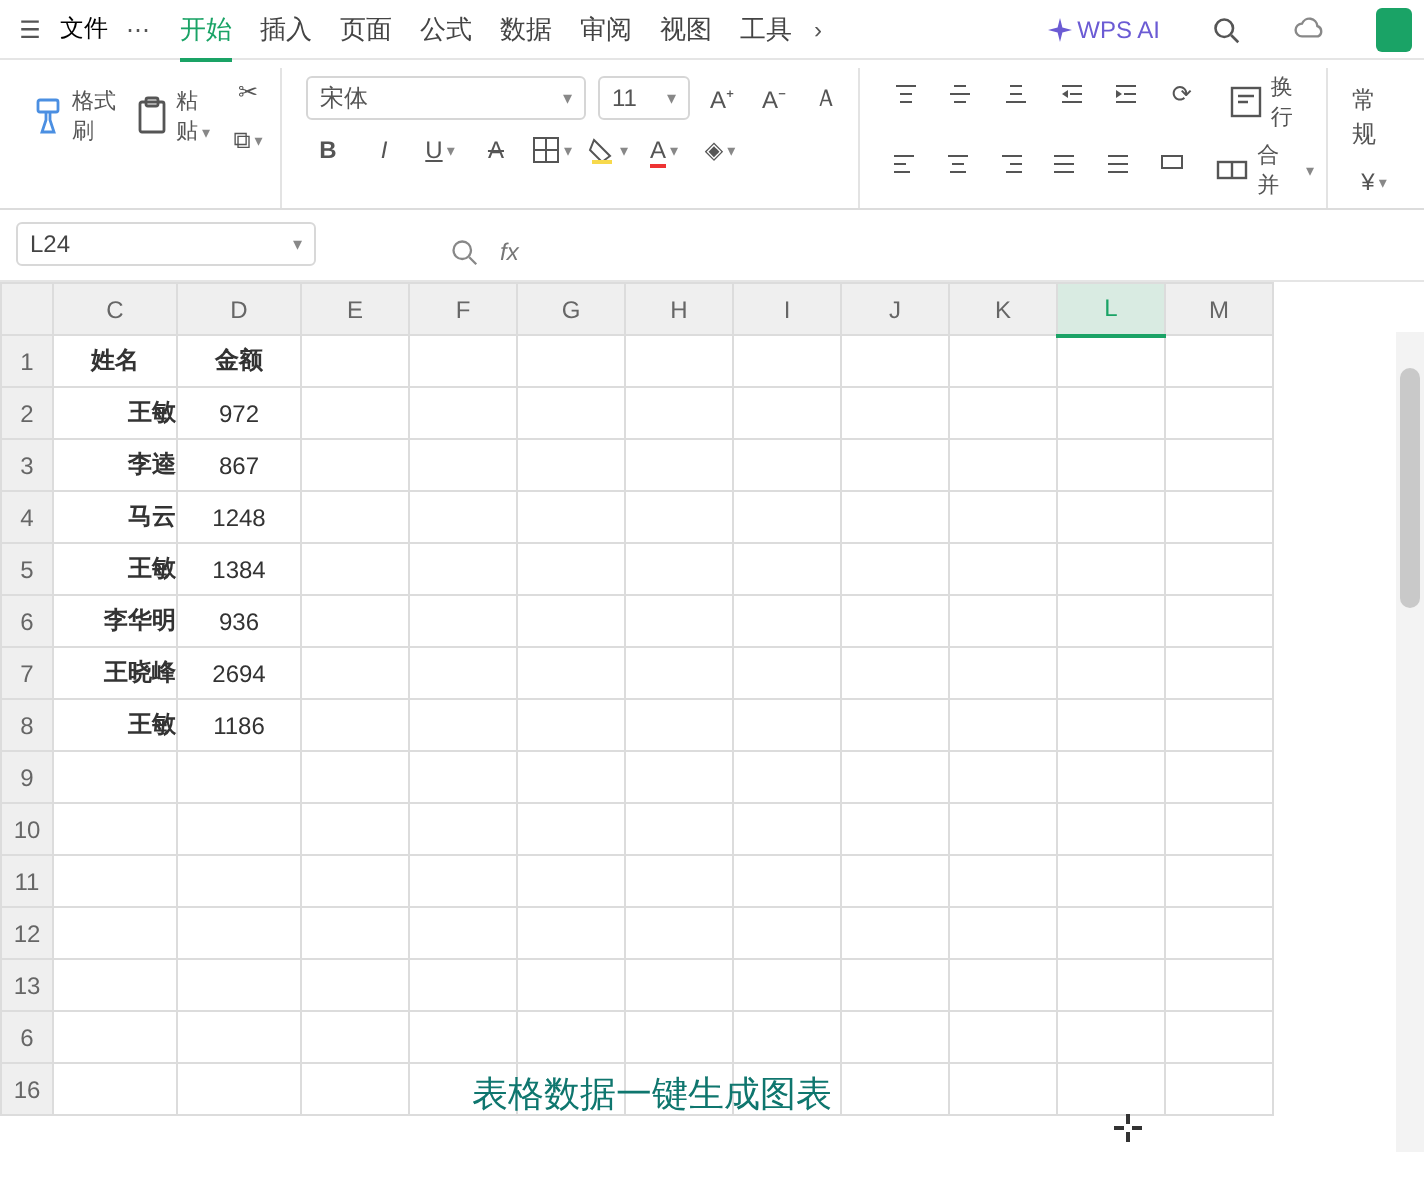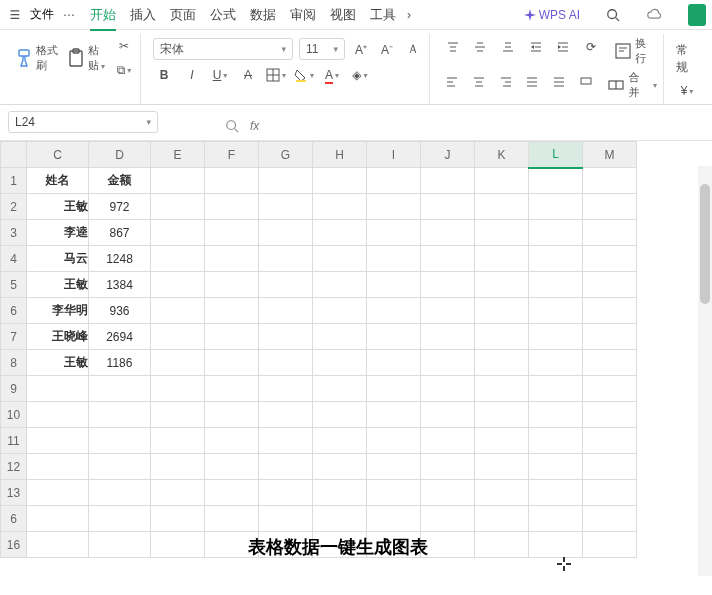--- a/index.html
+++ b/index.html
@@ -51,21 +51,21 @@
   th.corner { width: 26px; background: #efefef; }
   th.colh { width: 54px; }
   th.colh.sel { background: #d9ebe2; border-bottom: 2px solid #1aa366; color: #1aa366; }
   th.rowh { width: 26px; background: #efefef; color: #666; font-weight: normal; }
 
   td.data-hdr { background: #f4c089; font-weight: bold; color: #333; border: 1px solid #b88b57; }
   td.data-cell { border: 1px solid #999; }
   td.data-cell.name { text-align: right; font-weight: bold; }
   td.data-cell.val { text-align: center; }
 
-  .overlay-text { position: absolute; left: 248px; top: 535px; color: #000000; font-weight: bold; font-size: 18px; pointer-events: none; }
+  .overlay-text { position: absolute; left: 236px; top: 535px; color: #0f766e; font-weight: normal; font-size: 18px; pointer-events: none; }
 
   .scrollbar-v { position: absolute; right: 0; top: 166px; width: 14px; height: 410px; background: #f3f3f3; }
   .scrollbar-v .thumb { position: absolute; left: 2px; top: 18px; width: 10px; height: 120px; background: #c9c9c9; border-radius: 5px; }
 
   .hline-svg { display:block; }
   .cursor-cross { position: absolute; left: 556px; top: 556px; width: 16px; height: 16px; pointer-events: none; }
 </style>
 </head>
 <body>
 

